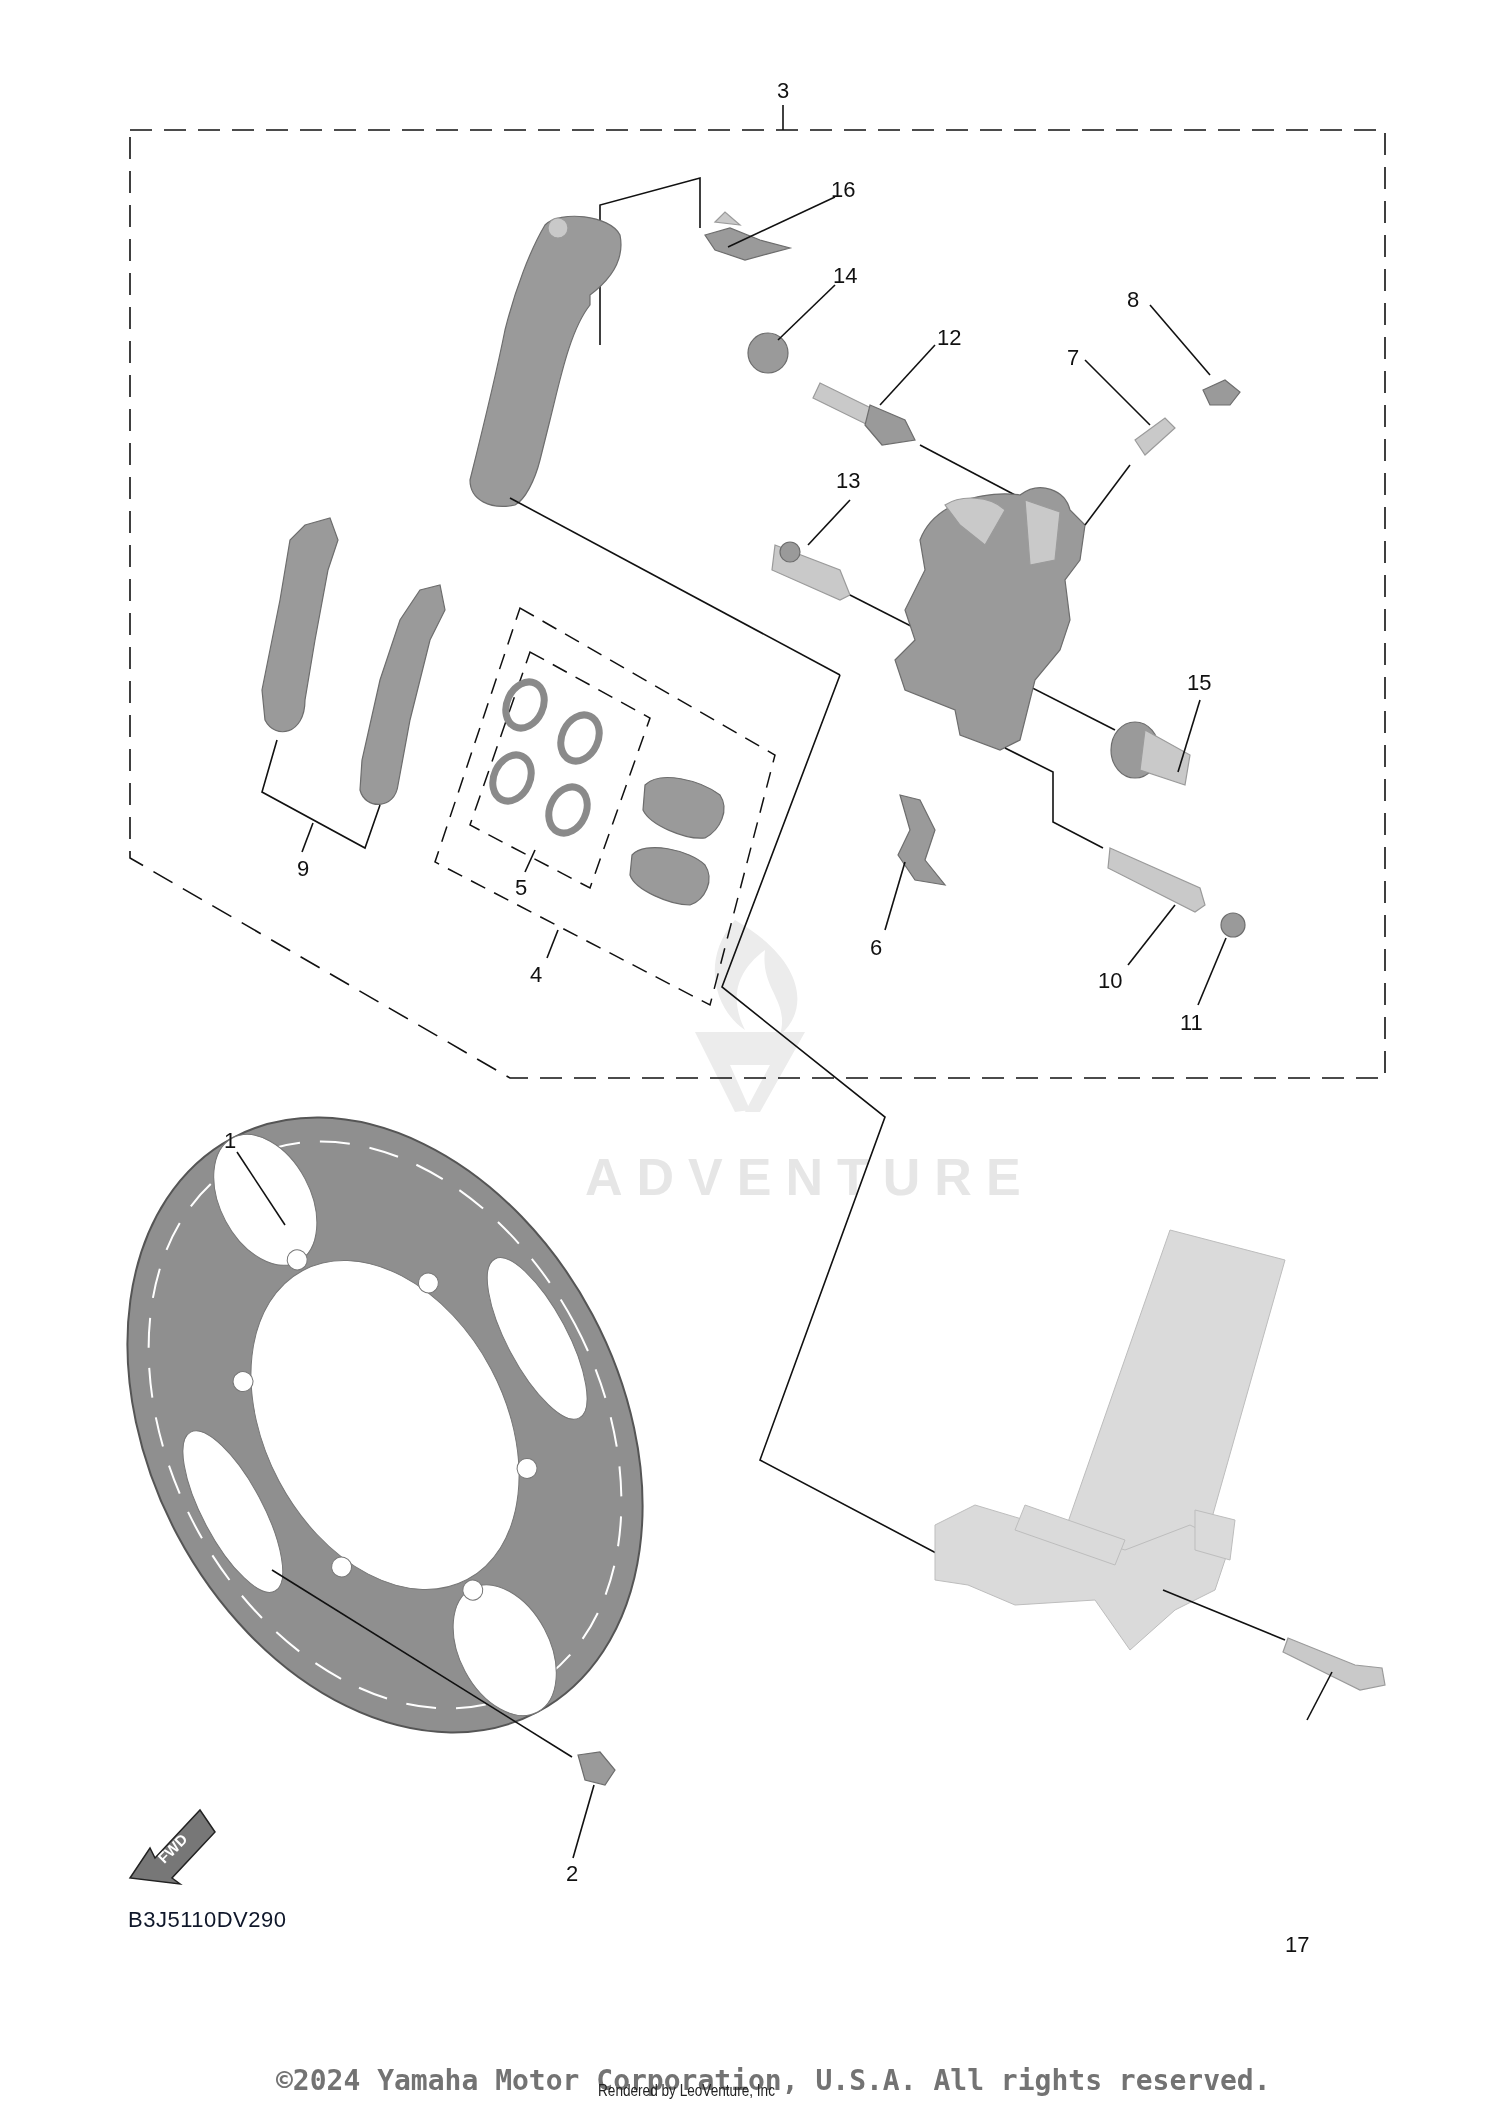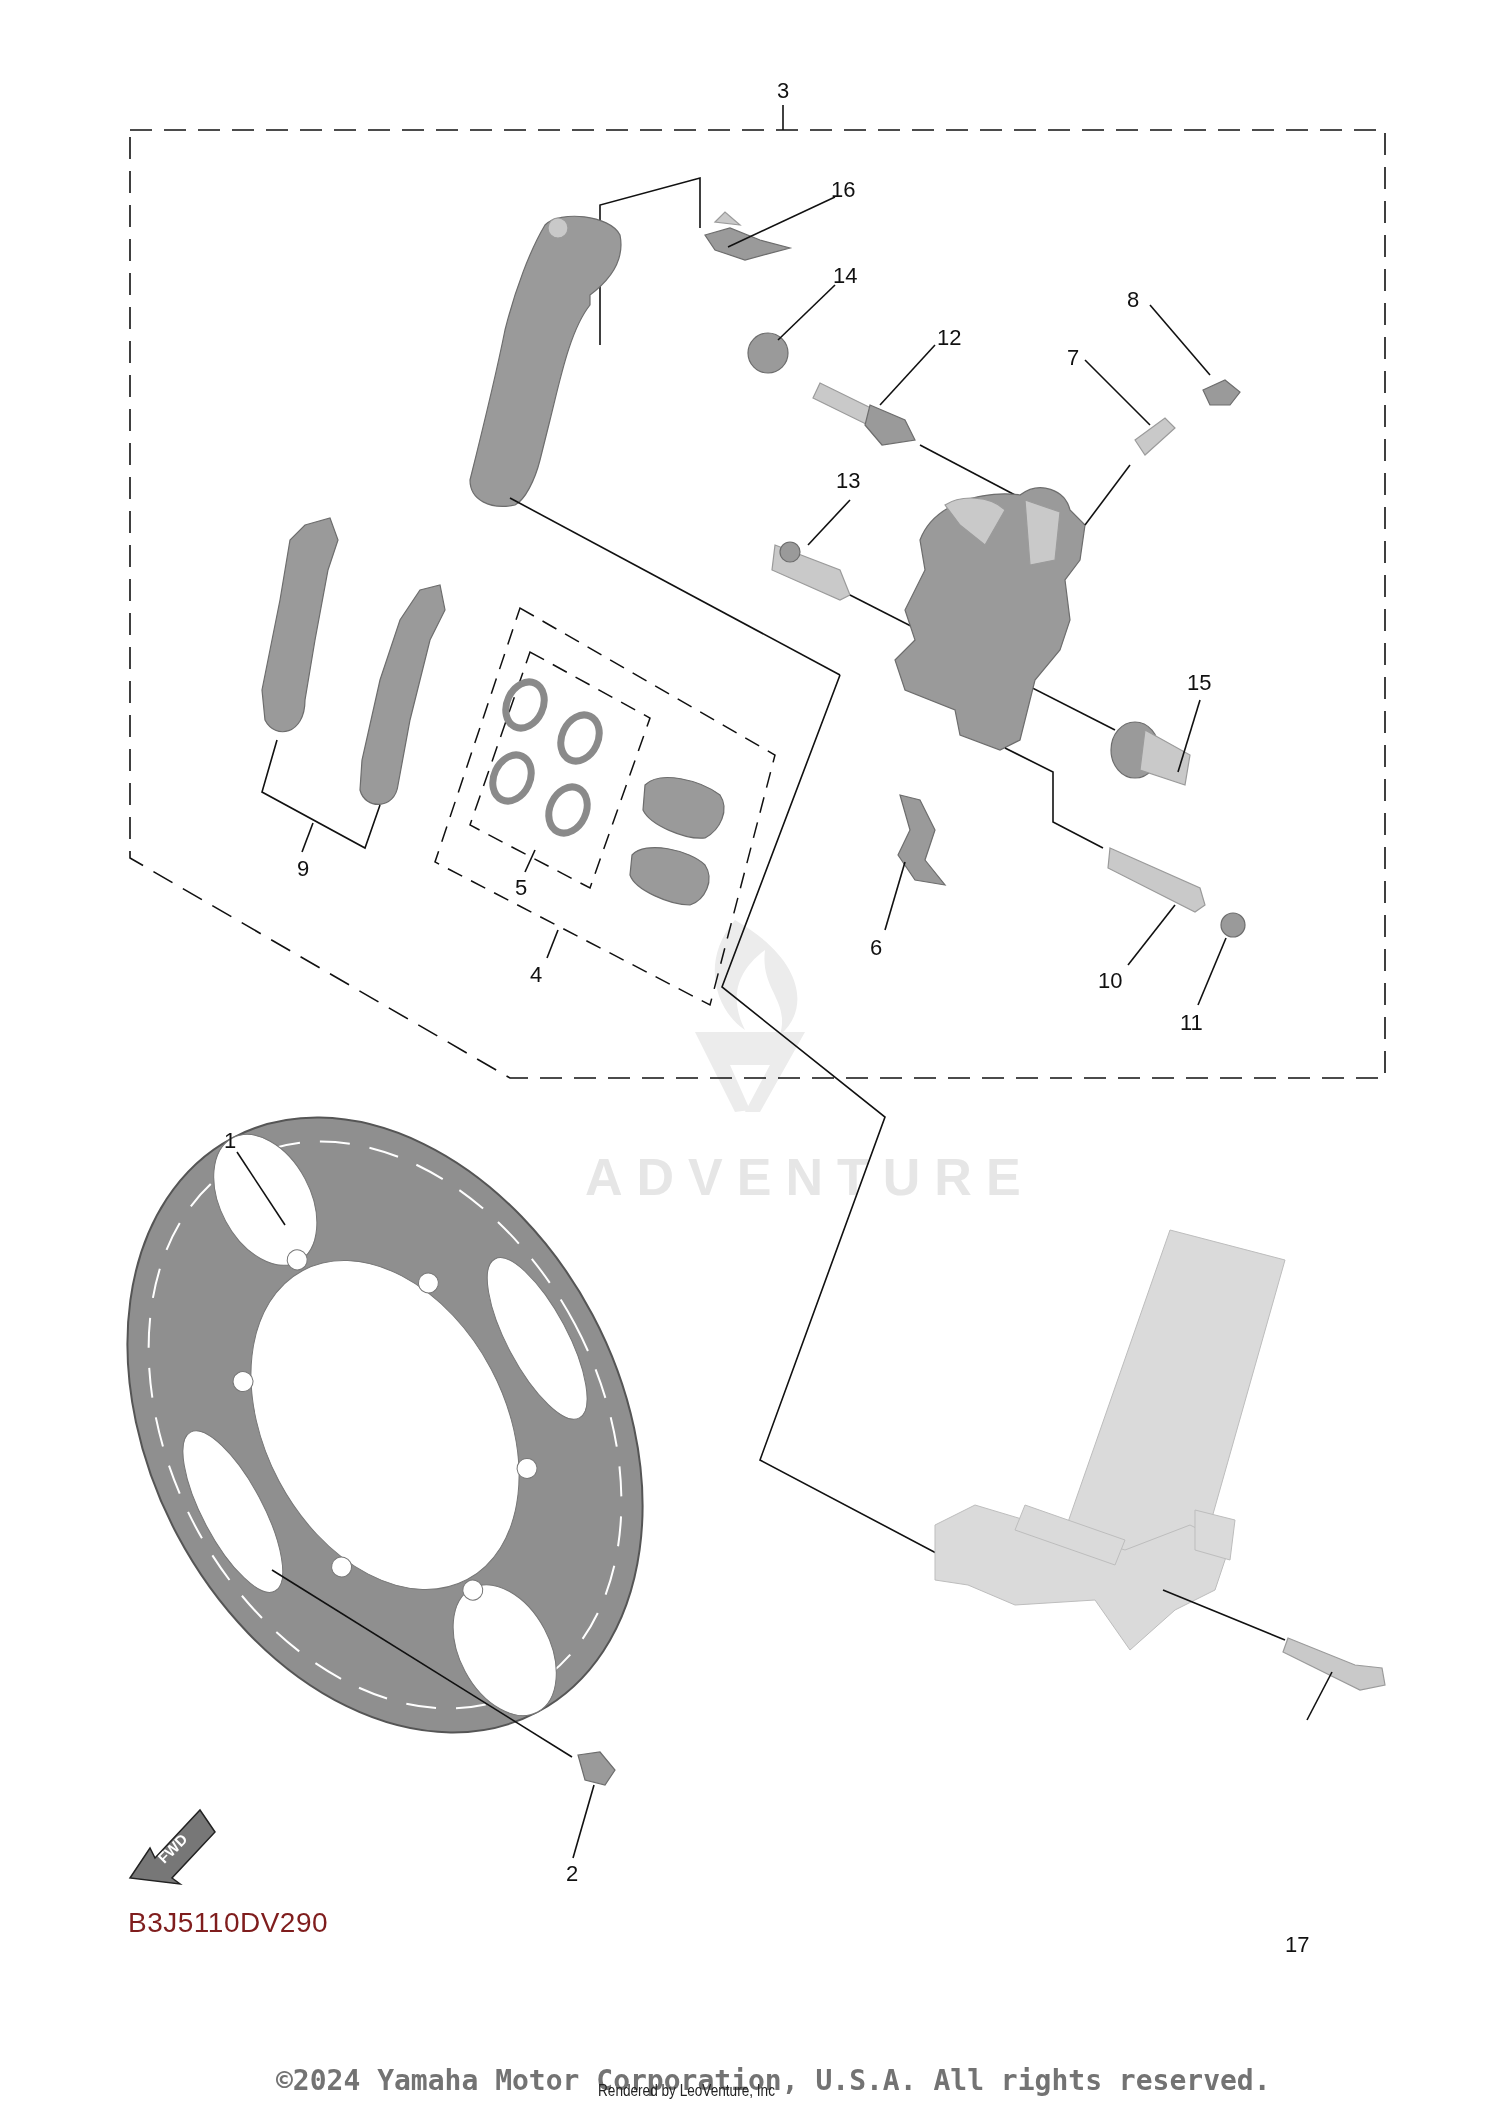--- a/index.html
+++ b/index.html
@@ -9,21 +9,21 @@
   .leader { stroke: #111; stroke-width: 1.6; fill: none; }
   .dash { stroke: #111; stroke-width: 1.6; fill: none; stroke-dasharray: 22 12; }
   .dash-sm { stroke: #111; stroke-width: 1.5; fill: none; stroke-dasharray: 16 10; }
   .part { fill: #9a9a9a; stroke: #6d6d6d; stroke-width: 1.2; }
   .part-light { fill: #c9c9c9; stroke: #9b9b9b; stroke-width: 1.2; }
   .part-fork { fill: #dadada; stroke: #bdbdbd; stroke-width: 1; }
   .hole { fill: #ffffff; stroke: #777; stroke-width: 1; }
   .ring { fill: none; stroke: #8a8a8a; stroke-width: 7; }
   .wm-text { font-family: "Liberation Sans", sans-serif; font-size: 52px; font-weight: bold; fill: #e6e6e6; letter-spacing: 14px; }
   .wm-logo { fill: #ececec; }
-  #diagram-code { position: absolute; left: 128px; top: 1907px; font-family: "Liberation Sans", sans-serif; font-size: 28px; color: #7f1d1d; letter-spacing: 0.5px; }
+  #diagram-code { position: absolute; left: 128px; top: 1907px; font-family: "Liberation Sans", sans-serif; font-size: 22px; color: #0f172a; letter-spacing: 0.5px; }
   #copyright { position: absolute; left: 276px; top: 2064px; font-family: "DejaVu Sans Mono", monospace; font-size: 28px; font-weight: bold; color: #737373; white-space: nowrap; }
   #rendered-by { position: absolute; left: 598px; top: 2082px; font-family: "Liberation Sans", sans-serif; font-size: 16px; color: #222; white-space: nowrap; transform: scaleX(0.85); transform-origin: left; }
 </style>
 </head>
 <body>
 
 <svg id="diagram" viewBox="0 0 1500 2115" xmlns="http://www.w3.org/2000/svg">
 
   <g>
     <path class="wm-logo" d="M735 920 C700 960 715 1010 745 1030 C725 990 745 965 765 950 C760 990 790 1000 780 1035 C810 1010 805 960 735 920 Z"></path>

